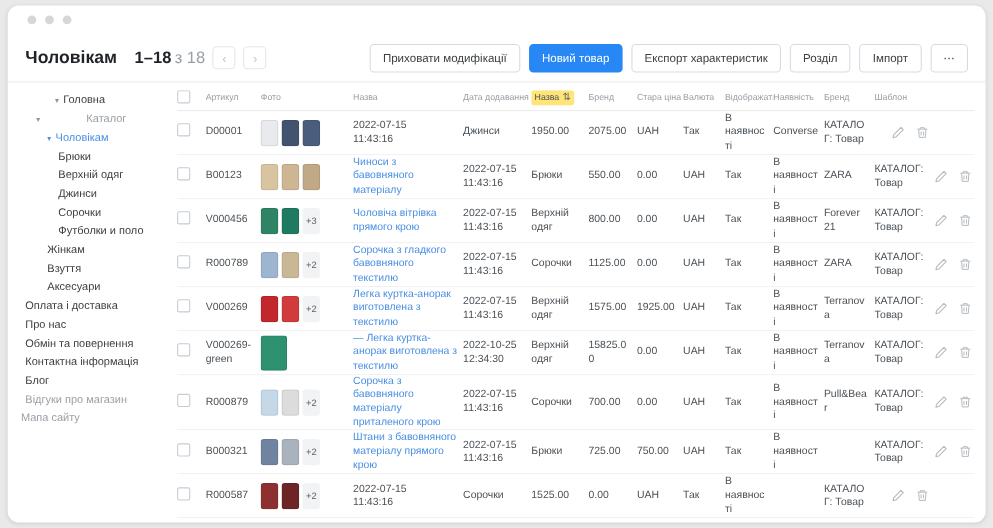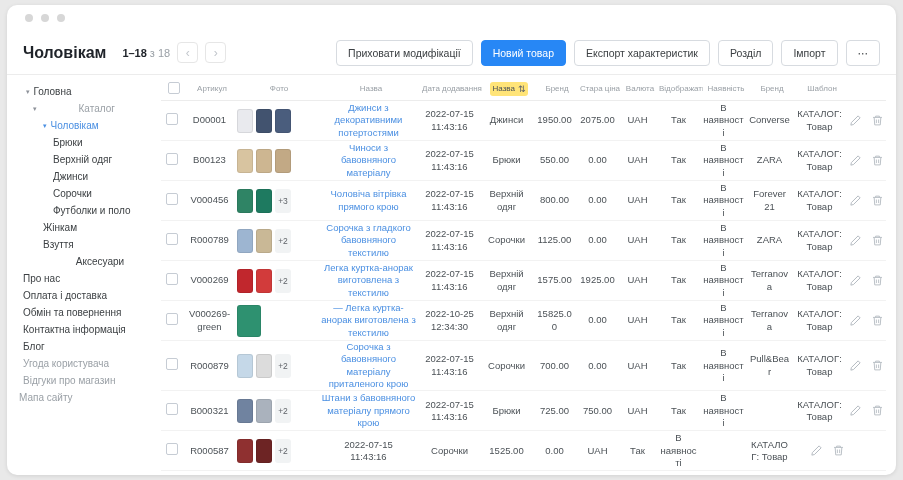--- a/index.html
+++ b/index.html
@@ -16,21 +16,21 @@
     box-shadow:0 1px 4px rgba(0,0,0,.10);
     overflow:hidden; display:flex; flex-direction:column;
   }
   
   .titlebar { height:26px; flex:none; display:flex; align-items:center; padding:0 18px; gap:8px; }
   .dot { width:8px; height:8px; border-radius:50%; background:#d7d7d7; }
   
   .toolbar { height:44px; flex:none; display:flex; align-items:center; padding:0 16px; border-bottom:1px solid #ececec; }
   .page-title { font-size:16px; font-weight:bold; color:#1f2329; margin-right:16px; }
   .pagination { display:flex; align-items:center; }
-  .pag-text { font-size:11px; }
+  .pag-text { font-size:15px; }
   .pag-range { font-weight:bold; color:#1f2329; }
   .pag-total { color:#9aa0a6; margin-left:3px; }
   .pag-btn {
     width:21px; height:21px; margin-left:7px; border:1px solid #e6e6e6; border-radius:4px;
     background:#fff; color:#c2c6cc; font-size:12px; line-height:1;
     display:flex; align-items:center; justify-content:center; cursor:pointer;
   }
   .toolbar-actions { margin-left:auto; display:flex; gap:8px;justify-content:space-between; }
   .btn {
     height:26px; padding:0 11px; border:1px solid #d7dbe0; border-radius:4px;
@@ -40,21 +40,21 @@
   .btn.primary { background:#2787f5; border-color:#2787f5; color:#fff; }
   
   .main { flex:1; display:flex; overflow:hidden; }
   .sidebar { width:150px; flex:none; padding-top:8px; }
   .sb-item { height:17px; display:flex; align-items:center; font-size:10px; color:#3c4043; cursor:pointer; white-space:nowrap; }
   .sb-item .arr { font-size:7px; color:#8d9299; margin-right:4px; }
   .sb-item.muted { color:#9aa0a6;gap:38px; }
   .sb-item.active { color:#4a8fe2; }
   .sb-item.active .arr { color:#4a8fe2; }
   
-  .content { flex:1; padding:2px 10px 0 4px; overflow:hidden;text-align:center; }
+  .content { flex:1; padding:2px 10px 0 4px; overflow:hidden; }
   .thead, .trow {
     display:grid;
     grid-template-columns:26px 50px 84px 100px 62px 52px 44px 42px 38px 44px 46px 46px 54px 1fr;
     align-items:center;
   }
   .thead { height:24px; border-bottom:1px solid #ececec; }
   .th { font-size:8px; color:#9aa0a6; white-space:nowrap; overflow:hidden; }
   .th-pill { background:#ffe478; padding:2px 3px; border-radius:3px; color:#4b5156; display:inline-flex; align-items:center; gap:3px; overflow:visible; }
   .sort { font-size:9px; color:#5f6368; cursor:pointer; font-family:"DejaVu Sans", sans-serif; }
   .trow { min-height:40px; border-bottom:1px solid #f2f2f2; }
@@ -94,21 +94,21 @@
           <button class="btn primary">Новий товар</button>
           <button class="btn">Експорт характеристик</button>
           <button class="btn">Розділ</button>
           <button class="btn">Імпорт</button>
           <button class="btn">⋯</button>
         </div>
     </div>
 
     <div class="main">
       <div class="sidebar" id="sidebar-list">
-          <div class="sb-item normal" style="padding-left: 19px;">
+          <div class="sb-item normal" style="padding-left: 3px; margin-left: 40px;">
             <span class="arr">▾</span>
             <span>Головна</span>
           </div>
           <div class="sb-item muted" style="padding-left: 26px;">
             <span class="arr">▾</span>
             <span>Каталог</span>
           </div>
           <div class="sb-item active" style="padding-left: 36px;">
             <span class="arr">▾</span>
             <span>Чоловікам</span>
@@ -127,40 +127,37 @@
           </div>
           <div class="sb-item normal" style="padding-left: 46px;">
             <span>Футболки и поло</span>
           </div>
           <div class="sb-item normal" style="padding-left: 36px;">
             <span>Жінкам</span>
           </div>
           <div class="sb-item normal" style="padding-left: 36px;">
             <span>Взуття</span>
           </div>
-          <div class="sb-item normal" style="padding-left: 36px; justify-content: center;">
+          <div class="sb-item normal" style="padding-left: 36px;">
             <span>Аксесуари</span>
+          </div>
+          <div class="sb-item normal" style="padding-left: 16px;">
+            <span>Оплата і доставка</span>
           </div>
           <div class="sb-item normal" style="padding-left: 16px;">
             <span>Про нас</span>
           </div>
           <div class="sb-item normal" style="padding-left: 16px;">
-            <span>Оплата і доставка</span>
-          </div>
-          <div class="sb-item normal" style="padding-left: 16px;">
             <span>Обмін та повернення</span>
           </div>
           <div class="sb-item normal" style="padding-left: 16px;">
             <span>Контактна інформація</span>
           </div>
           <div class="sb-item normal" style="padding-left: 16px;">
             <span>Блог</span>
-          </div>
-          <div class="sb-item muted" style="padding-left: 16px;">
-            <span>Угода користувача</span>
           </div>
           <div class="sb-item muted" style="padding-left: 16px;">
             <span>Відгуки про магазин</span>
           </div>
           <div class="sb-item muted" style="padding-left: 12px;">
             <span>Мапа сайту</span>
           </div>
         </div>
       <div class="content">
         <div class="thead" id="thead">
@@ -184,21 +181,20 @@
           </div>
         <div id="tbody">
             <div class="trow">
               <div class="cell"><span class="checkbox"></span></div>
               <div class="cell">D00001</div>
               <div class="photos">
                 <span class="thumb" style="background: rgb(233, 234, 238);"></span>
                 <span class="thumb" style="background: rgb(66, 83, 111);"></span>
                 <span class="thumb" style="background: rgb(74, 93, 125);"></span>
               </div>
-              <div class="cell name">Джинси з декоративними потертостями</div>
               <div class="cell">
                 <span style="display: block;">2022-07-15</span>
                 <span style="display: block;">11:43:16</span>
               </div>
               <div class="cell">Джинси</div>
               <div class="cell">1950.00</div>
               <div class="cell">2075.00</div>
               <div class="cell">UAH</div>
               <div class="cell">Так</div>
               <div class="cell">В наявності</div>

